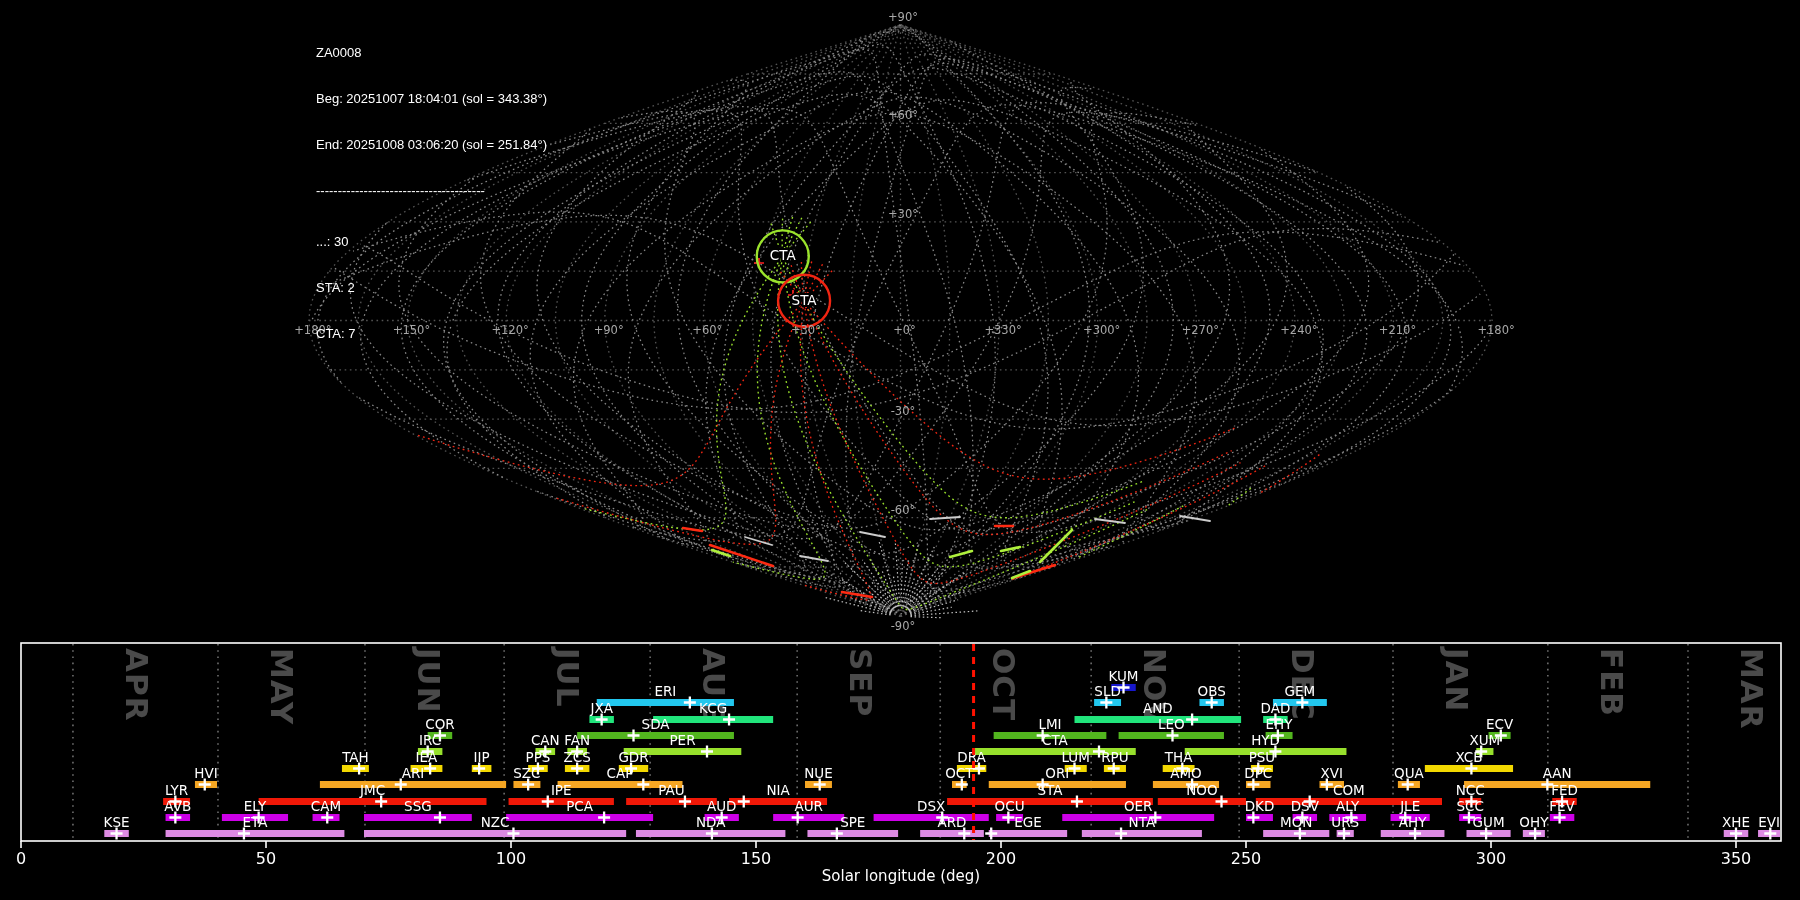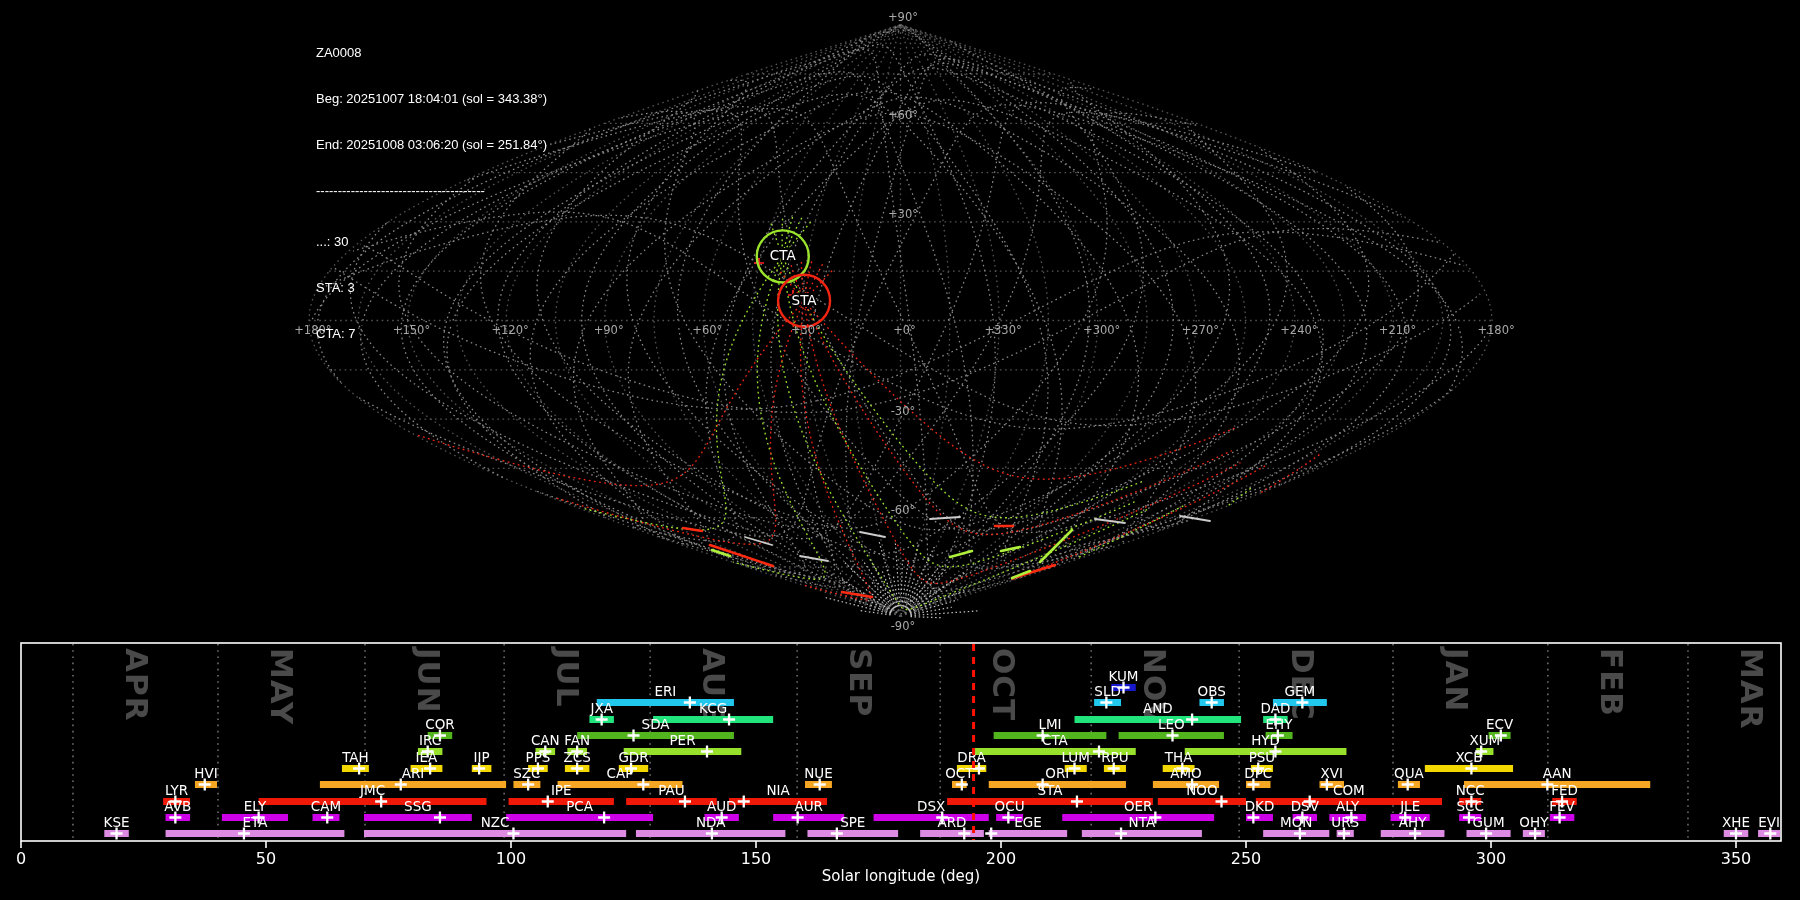--- a/index.html
+++ b/index.html
@@ -521,16 +521,16 @@
           <text x="901" y="881" fill="#fff" font-size="15px" text-anchor="middle">Solar longitude (deg)</text>
         </g>
       </g>
     </svg>
   <div id="info">
     <div>ZA0008</div>
     <div>Beg: 20251007 18:04:01 (sol = 343.38°)</div>
     <div>End: 20251008 03:06:20 (sol = 251.84°)</div>
     <div>---------------------------------------</div>
     <div class="gap">...: 30</div>
-    <div>STA: 3</div>
+    <div>STA: 2</div>
     <div>CTA: 7</div>
   </div>
 </div>
 
 </body></html>

